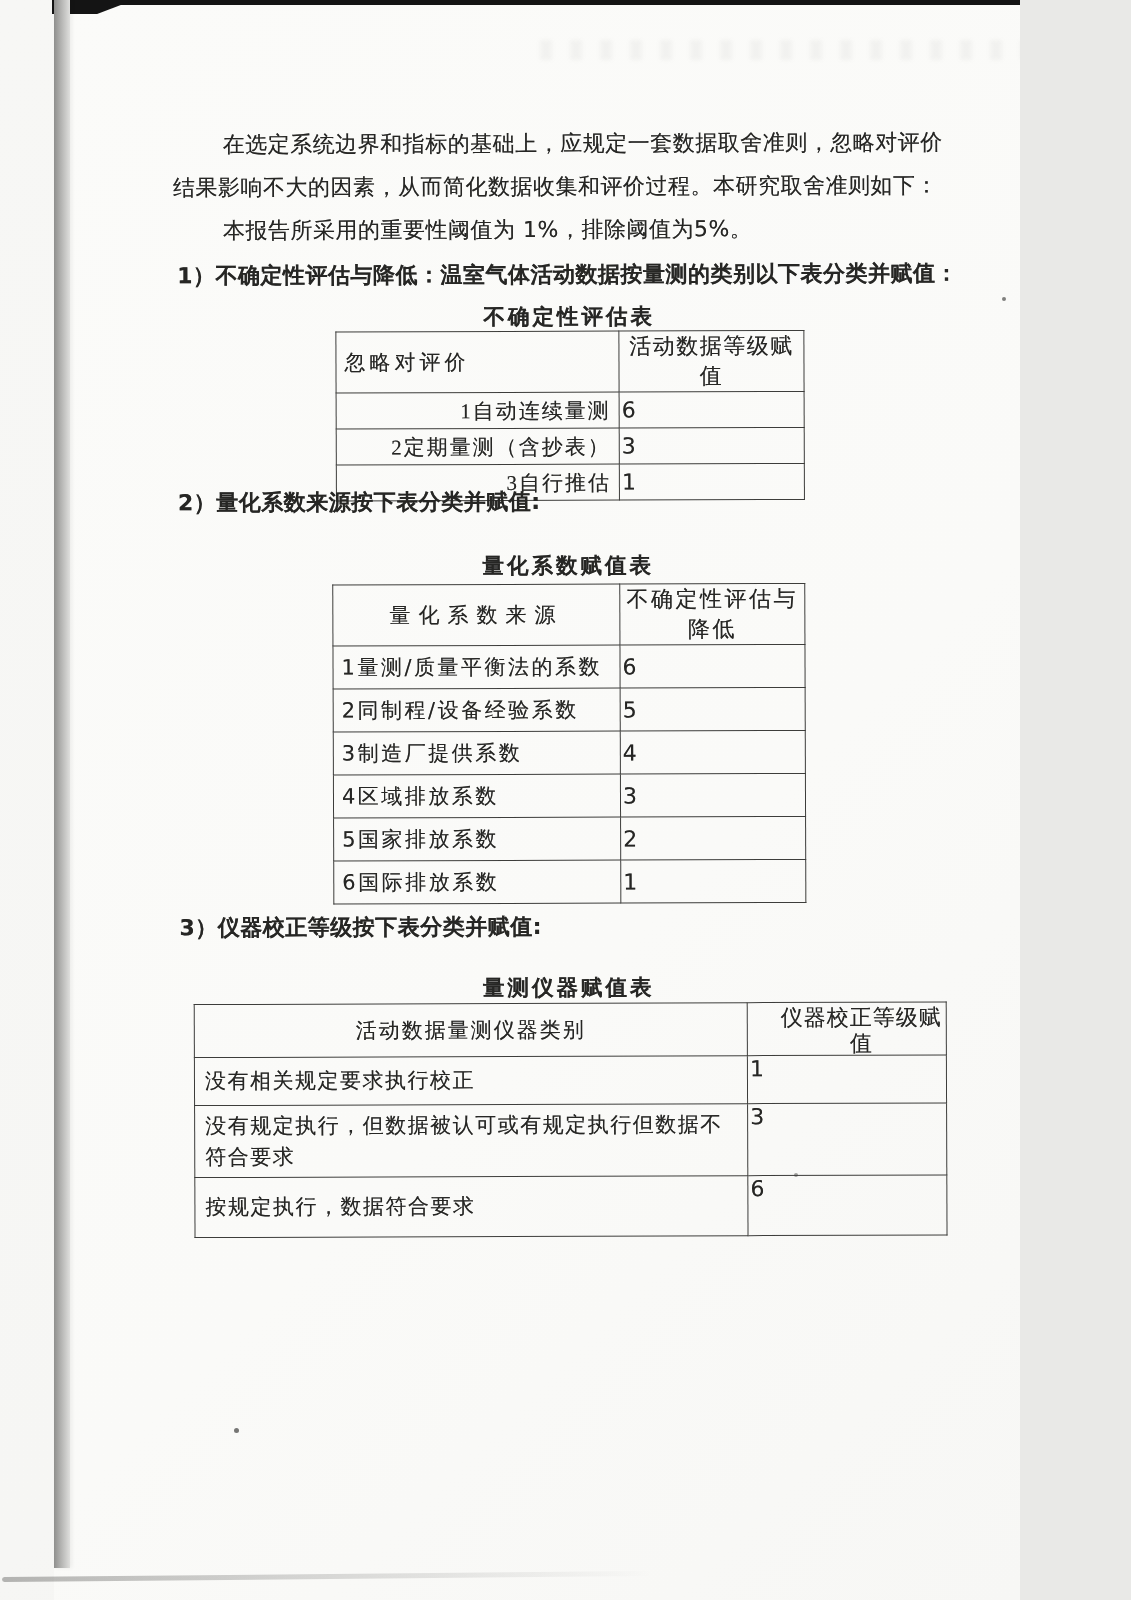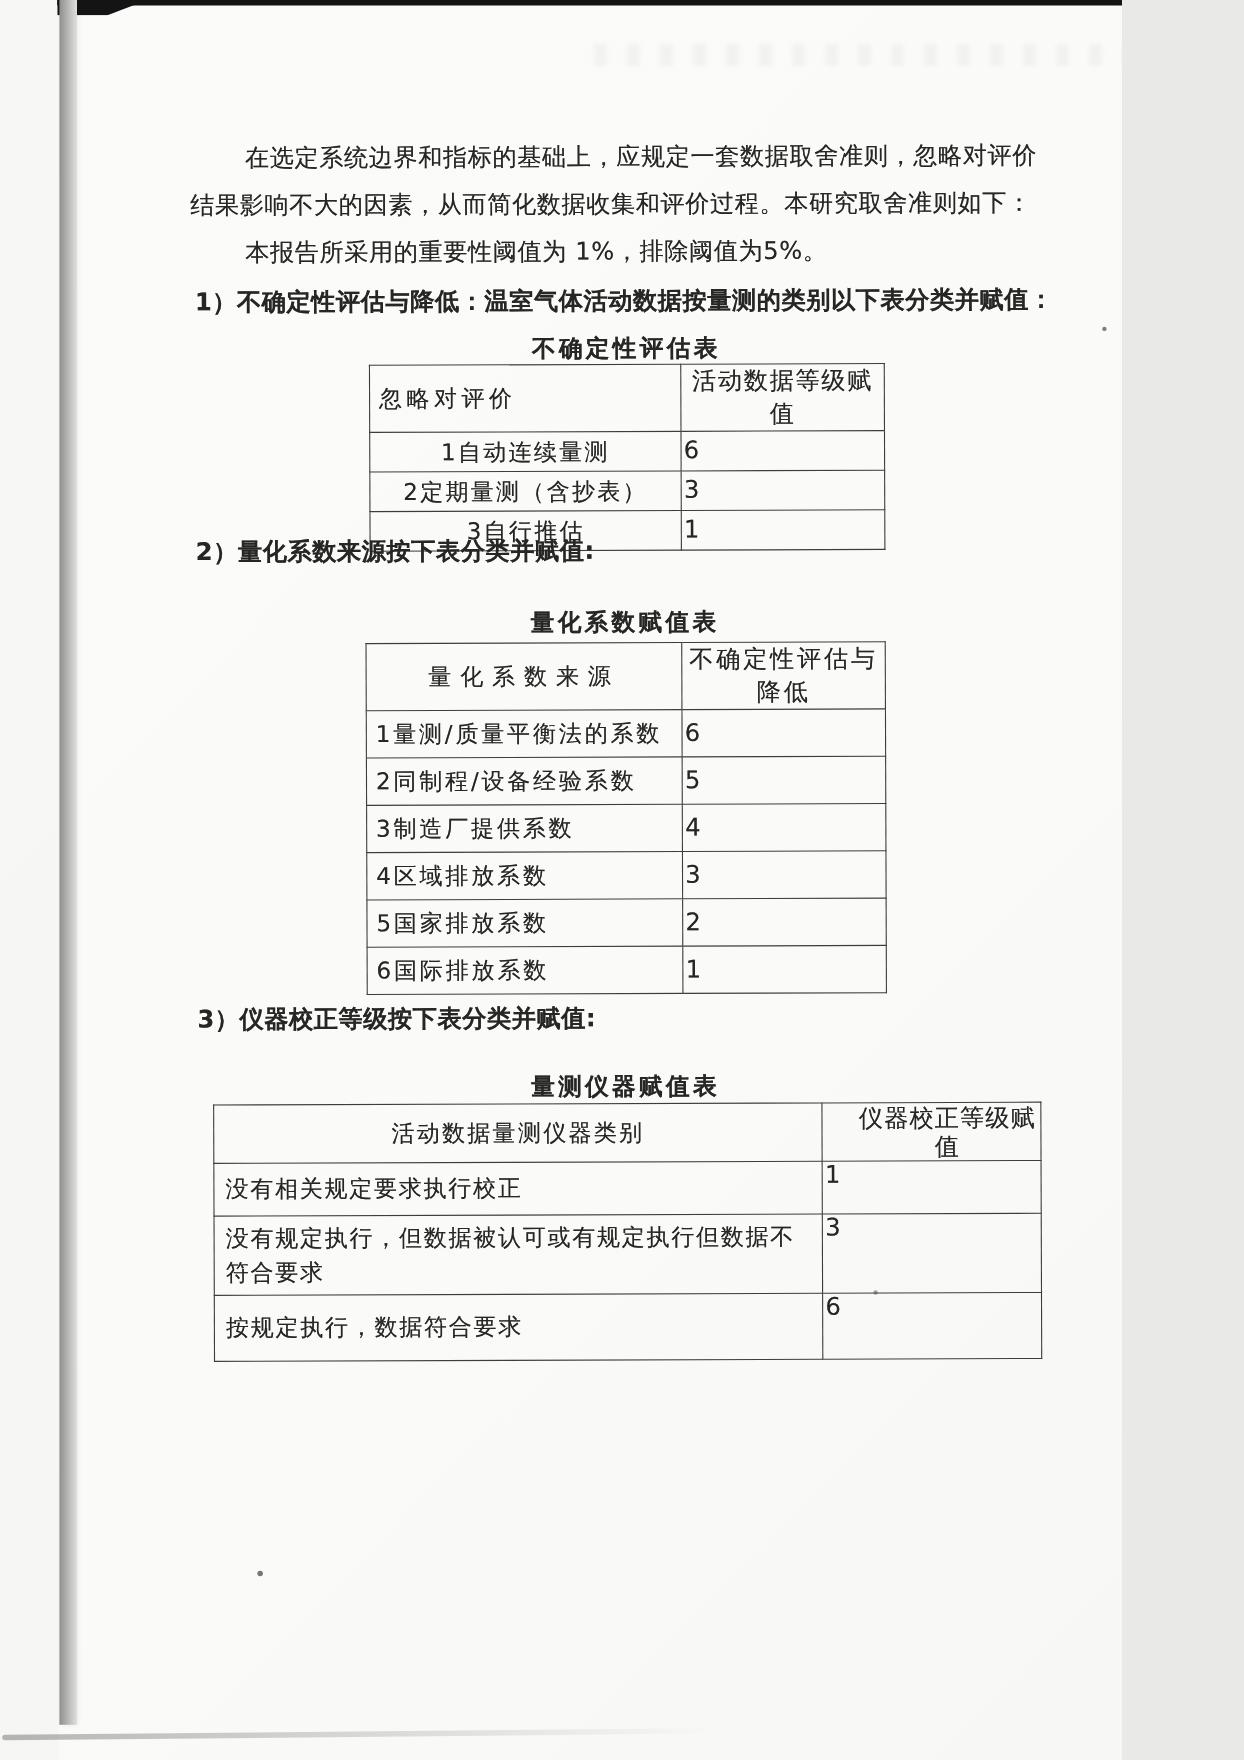--- a/index.html
+++ b/index.html
@@ -54,21 +54,21 @@
     font-size:21px;color:#262624;}
   table.tbl th,table.tbl td{border:1.6px solid #3d3d3b;padding:0 8px;
     text-shadow:0 0 0.5px rgba(30,30,30,0.5);font-weight:normal;}
   table.tbl td.val,table.tbl th.val{font-size:22px;padding:0 2px;}
   
   .t1{left:337px;top:331px;width:468px;}
   .t1 tr{height:36px;}
   .t1 tr.hdr{height:37px;}
   .t1 th.cat{text-align:left;letter-spacing:4px;}
   .t1 th.val{letter-spacing:1.5px;font-size:21px;}
-  .t1 td.cat{text-align:center;letter-spacing:2px;}
+  .t1 td.cat{text-align:right;letter-spacing:2px;font-family:Liberation Serif, serif;}
   
   .t2{left:333px;top:584px;width:472px;}
   .t2 tr{height:43px;}
   .t2 tr.hdr{height:60px;}
   .t2 th.cat{text-align:center;letter-spacing:8px;}
   .t2 th.val{letter-spacing:2.5px;font-size:21px;}
   .t2 td.cat{text-align:left;letter-spacing:2.5px;}
   
   .t3{left:193px;top:1003px;width:752px;}
   .t3 tr.hdr{height:52px;}

